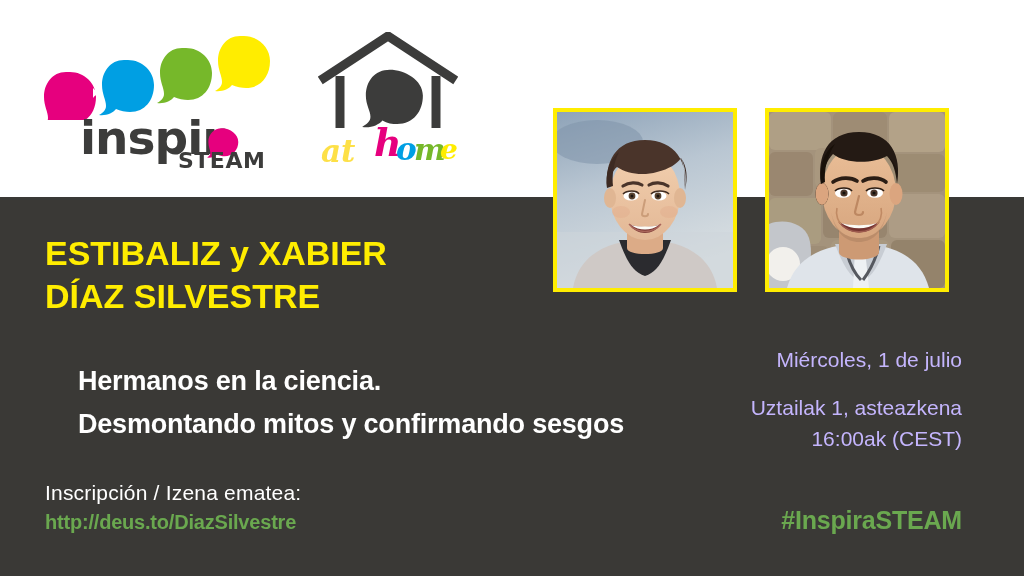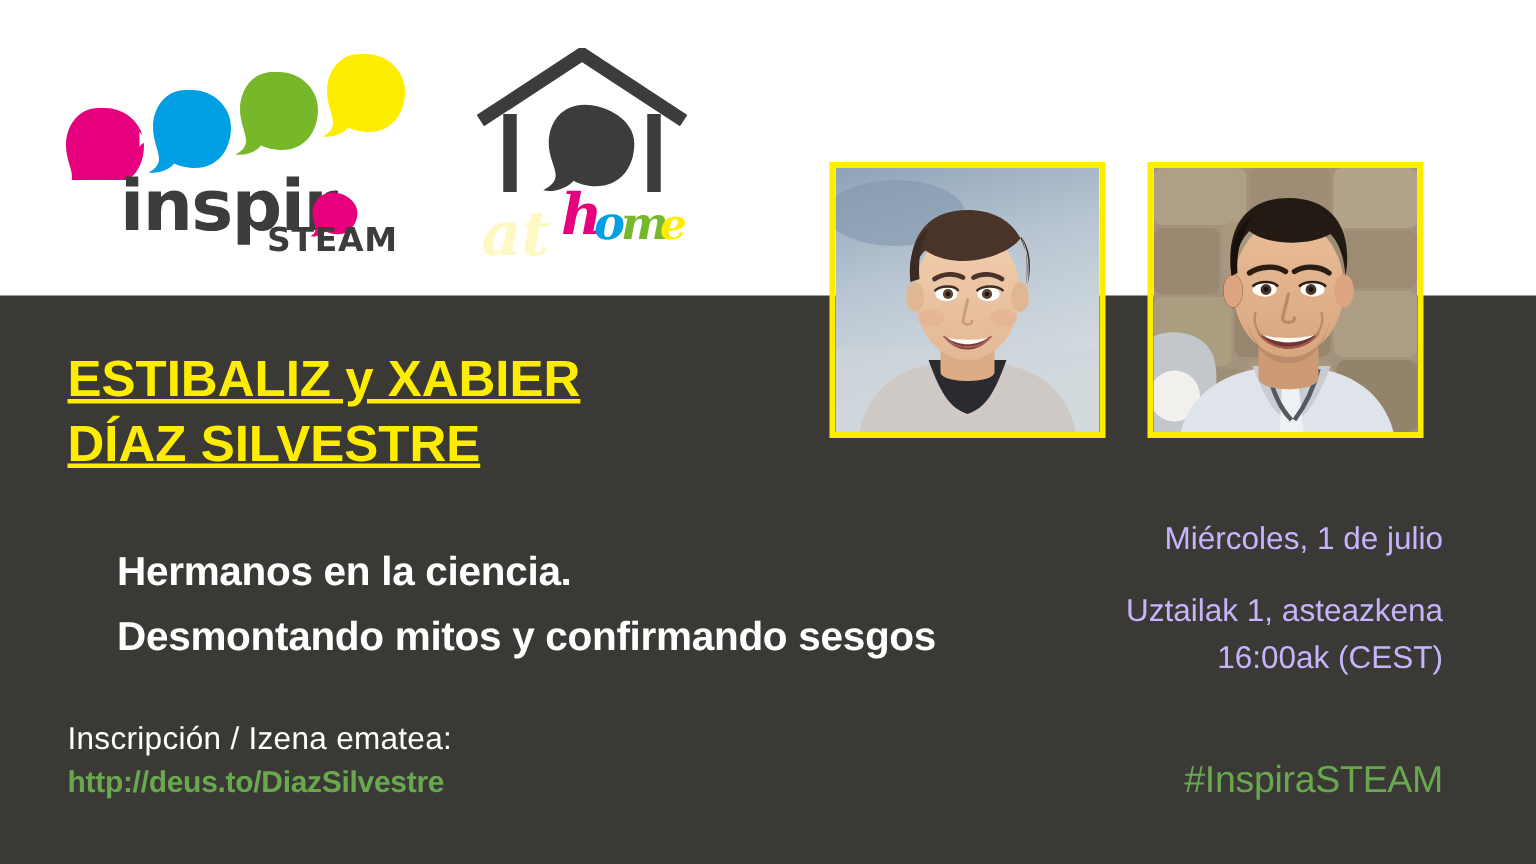--- a/index.html
+++ b/index.html
@@ -72,21 +72,21 @@
     left: 0; top: 92px;
     width: 140px; height: 44px;
   }
   .athome-at, .athome-h, .athome-o, .athome-m, .athome-e {
     position: absolute;
     font-family: "DejaVu Serif", serif;
     font-style: italic;
     font-weight: bold;
     line-height: 1;
   }
-  .athome-at { left: 3px;  top: 12px; font-size: 41px; color: #fef9c3; }
+  .athome-at { left: 3px;  top: 12px; font-size: 31px; color: #fde047; }
   .athome-h  { left: 56px; top: 0px;  font-size: 38px; color: #e6007e; }
   .athome-o  { left: 78px; top: 10px; font-size: 31px; color: #009fe3; }
   .athome-m  { left: 96px; top: 11px; font-size: 30px; color: #76b82a; }
   .athome-e  { left: 122px;top: 12px; font-size: 28px; color: #ffed00; }
 
   
   .photo-frame {
     position: absolute;
     border: 4px solid #ffed00;
     overflow: hidden;
@@ -99,21 +99,21 @@
   
   .speaker-names {
     position: absolute;
     left: 45px; top: 232px;
     font-size: 34px;
     font-weight: bold;
     color: #ffed00;
     line-height: 1.25;
     letter-spacing: 0px;
   }
-  .speaker-names div { white-space: nowrap; text-decoration: underline; }
+  .speaker-names div { white-space: nowrap; }
 
   .talk-title {
     position: absolute;
     left: 45px; top: 360px;
     font-size: 27px;
     font-weight: bold;
     color: #ffffff;
     line-height: 1.6;
     letter-spacing: -0.2px;
     margin-left: 33px;
@@ -149,21 +149,21 @@
     font-size: 21px;
     line-height: 1.45;
   }
   .date-block .group { white-space: nowrap; }
   .date-block .group.eu { margin-top: 18px; }
 
   .hashtag {
     position: absolute;
     right: 62px; top: 506px;
     font-size: 25px;
-    font-weight: normal;
+    font-weight: bold;
     color: #6aa84f;
     white-space: nowrap;
     letter-spacing: -0.2px;
   }
 </style>
 </head>
 <body>
 
 <div id="poster">
 

